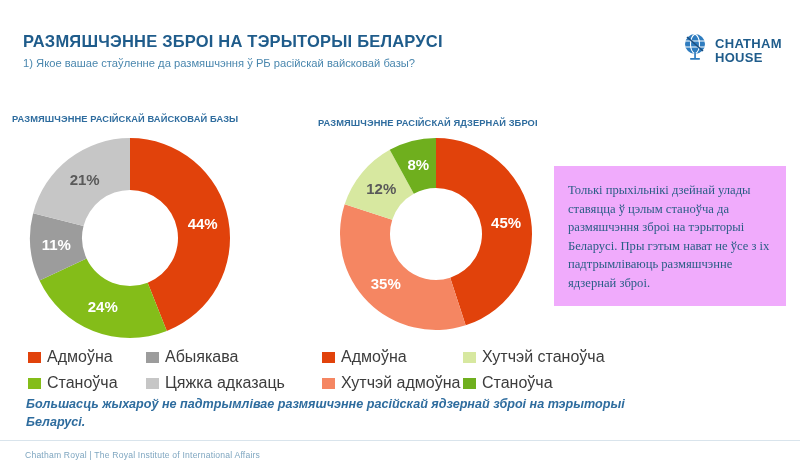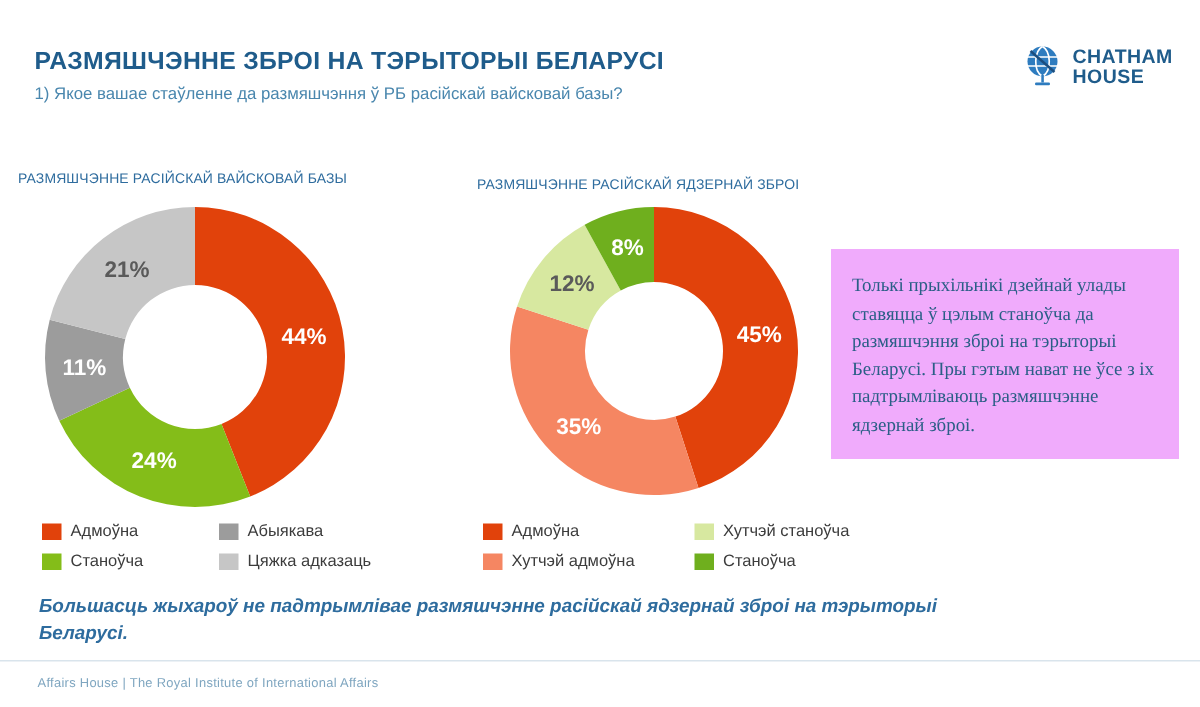--- a/index.html
+++ b/index.html
@@ -20,42 +20,42 @@
     position:absolute;left:23px;top:56px;width:620px;
     font-size:11.2px;line-height:15.5px;color:#4A87AE;
   }
   .questions div{white-space:nowrap;}
   .questions div.wrap{white-space:normal;}
 
   
   .logo{position:absolute;left:683px;top:30px;display:flex;align-items:center;gap:6px;}
   .logo-mark{width:26px;height:28px;position:relative;flex:0 0 auto;}
   .logo-text{
-    font-size:13px;font-weight:bold;line-height:13.5px;color:#1F5C8B;letter-spacing:.3px;
+    font-size:13px;font-weight:bold;line-height:13.5px;color:#1F5C8B;letter-spacing:.3px;margin-top:7px;
   }
 
   
   .chart-head{
-    position:absolute;font-size:9.3px;font-weight:normal;color:#2E6C9E;letter-spacing:.1px;
+    position:absolute;font-size:9.3px;font-weight:bold;color:#2E6C9E;letter-spacing:.1px;
   }
   #head1{left:12px;top:114px;}
   #head2{left:318px;top:118px;}
 
   .donut{position:absolute;}
   #donut1{left:30px;top:138px;width:200px;height:200px;}
   #donut2{left:340px;top:138px;width:192px;height:192px;}
   .donut svg{display:block;overflow:visible;}
   .slice-label{
     font-family:"Liberation Sans","DejaVu Sans",sans-serif;
     font-weight:bold;font-size:15px;
   }
 
   
   .legend{position:absolute;display:grid;grid-template-columns:auto auto;
-          column-gap:22px;row-gap:6px;font-size:11px;color:#3C3C3C;gap:8px;}
+          column-gap:22px;row-gap:6px;font-size:16px;color:#3C3C3C;gap:8px;}
   #legend1{left:28px;top:348px;grid-template-columns:110px auto;}
   #legend2{left:322px;top:348px;grid-template-columns:133px auto;}
   .legend .item{display:flex;align-items:center;gap:6px;white-space:nowrap;}
   .sw{width:13px;height:11px;flex:0 0 auto;display:block;}
 
   
   .infobox{
     position:absolute;left:554px;top:166px;width:232px;height:140px;
     background:#f0abfc;box-sizing:border-box;padding:15px 14px 0 14px;
   }
@@ -170,14 +170,14 @@
       </div>
     </div>
 
   <div class="infobox">
     <p>Толькі прыхільнікі дзейнай улады ставяцца ў цэлым станоўча да размяшчэння зброі на тэрыторыі Беларусі. Пры гэтым нават не ўсе з іх падтрымліваюць размяшчэнне ядзернай зброі.</p>
   </div>
 
   <div class="conclusion">Большасць жыхароў не падтрымлівае размяшчэнне расійскай ядзернай зброі на тэрыторыі Беларусі.</div>
 
   <div class="footer-rule"></div>
-  <div class="footer">Affairs House  |  The Royal Institute of International Affairs</div>
+  <div class="footer">Chatham Royal  |  The Royal Institute of International Affairs</div>
 </div>
 
 </body></html>

